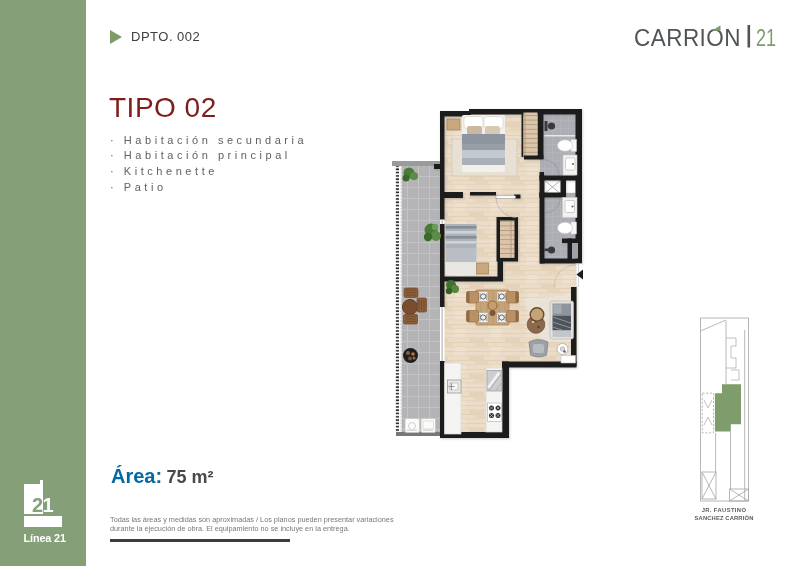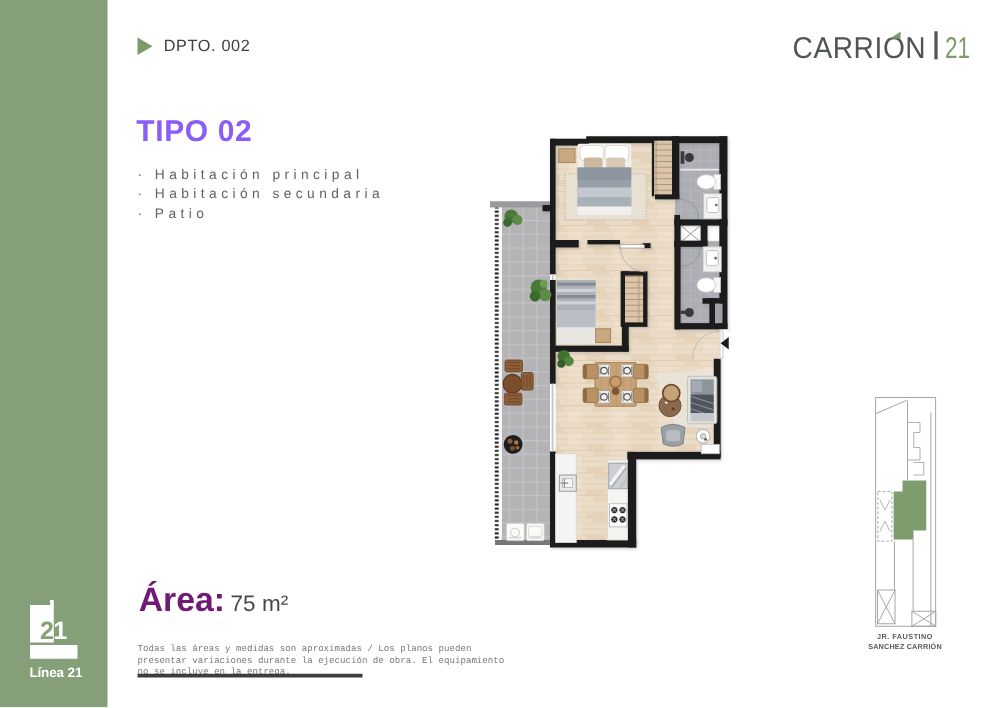--- a/index.html
+++ b/index.html
@@ -29,34 +29,35 @@
 
     <rect x="24" y="46" width="38" height="11" fill="#ffffff"></rect>
 
     <text x="23.5" y="71.5" font-size="10.8" font-weight="bold" fill="#ffffff" letter-spacing="-0.1">Línea 21</text>
   </svg>
 
   <div class="abs" style="left:110px;top:30px;width:0;height:0;border-left:12px solid #7d9a68;border-top:7px solid transparent;border-bottom:7px solid transparent;"></div>
 
   <div class="abs" style="left:131px;top:28.5px;font-size:13px;color:#404040;letter-spacing:0.5px;">DPTO. 002</div>
 
-  <div class="abs" style="left:109px;top:92px;font-size:24px;font-weight:bold;color:#8b5cf6;letter-spacing:0.5px;">TIPO 02</div>
+  <div class="abs" style="left:109px;top:92px;font-size:28px;font-weight:normal;color:#7f1d1d;letter-spacing:0.5px;">TIPO 02</div>
 
   <div class="abs" style="left:110px;top:132.5px;font-size:11px;color:#606163;letter-spacing:3.55px;line-height:15.9px;">
+    <div>·&nbsp;Habitación secundaria</div>
     <div>·&nbsp;Habitación principal</div>
-    <div>·&nbsp;Habitación secundaria</div>
+    <div>·&nbsp;Kitchenette</div>
     <div>·&nbsp;Patio</div>
   </div>
 
   <div class="abs" style="left:111px;top:464.5px;">
-    <span style="font-size:27px;font-weight:bold;color:#701a75;">Área:</span>
-    <span style="font-size:18px;font-weight:normal;color:#47494c;"> 75 m²</span>
+    <span style="font-size:20px;font-weight:bold;color:#0369a1;">Área:</span>
+    <span style="font-size:18px;font-weight:bold;color:#47494c;"> 75 m²</span>
   </div>
 
-  <div class="abs" style="left:110px;top:516px;width:300px;font-size:7.3px;color:#77787a;line-height:8.8px;font-family:Liberation Mono, monospace;">
+  <div class="abs" style="left:110px;top:516px;width:300px;font-size:7.3px;color:#77787a;line-height:8.8px;">
     Todas las áreas y medidas son aproximadas / Los planos pueden presentar variaciones
     durante la ejecución de obra. El equipamiento no se incluye en la entrega.
   </div>
 
   <div class="abs" style="left:110px;top:539px;width:180px;height:3px;background:#3d3d3f;"></div>
 
   <svg class="abs" style="left:630px;top:18px;" width="155" height="36" viewBox="0 0 155 36">
 
     <text x="4" y="28.2" font-size="24" fill="#505456" textLength="107" lengthAdjust="spacingAndGlyphs" style="letter-spacing:0.5px">CARRION</text>
 

